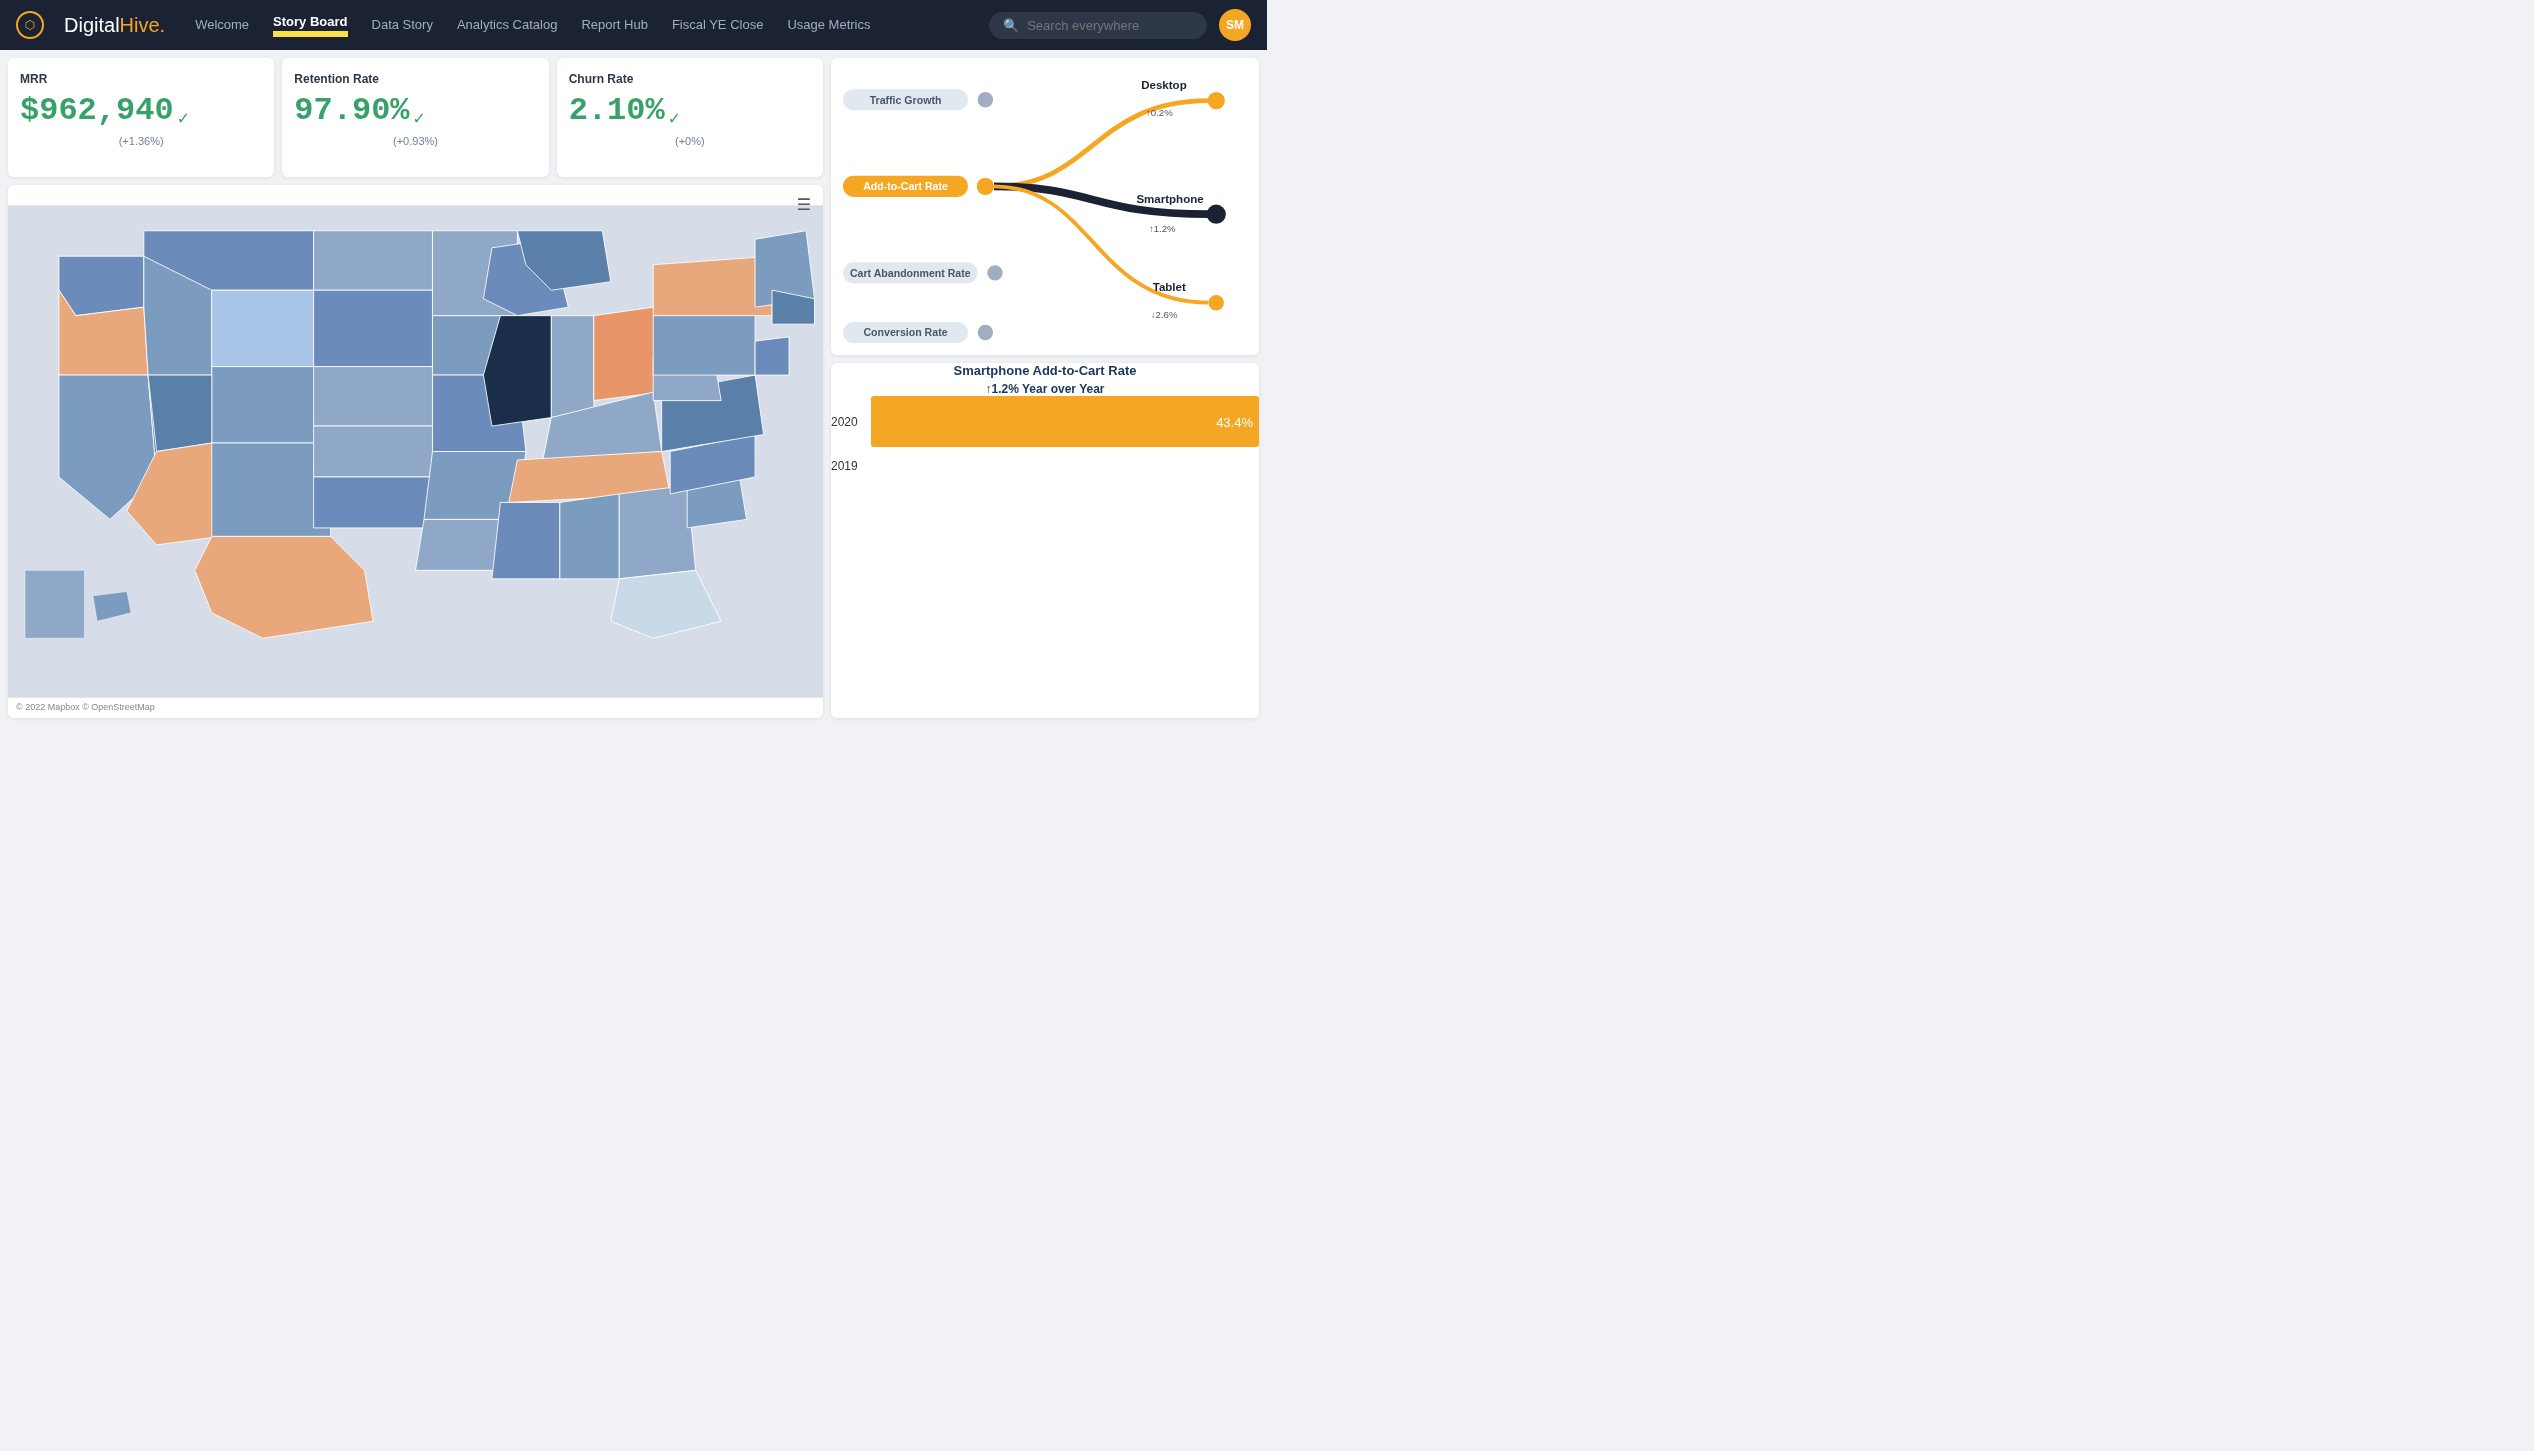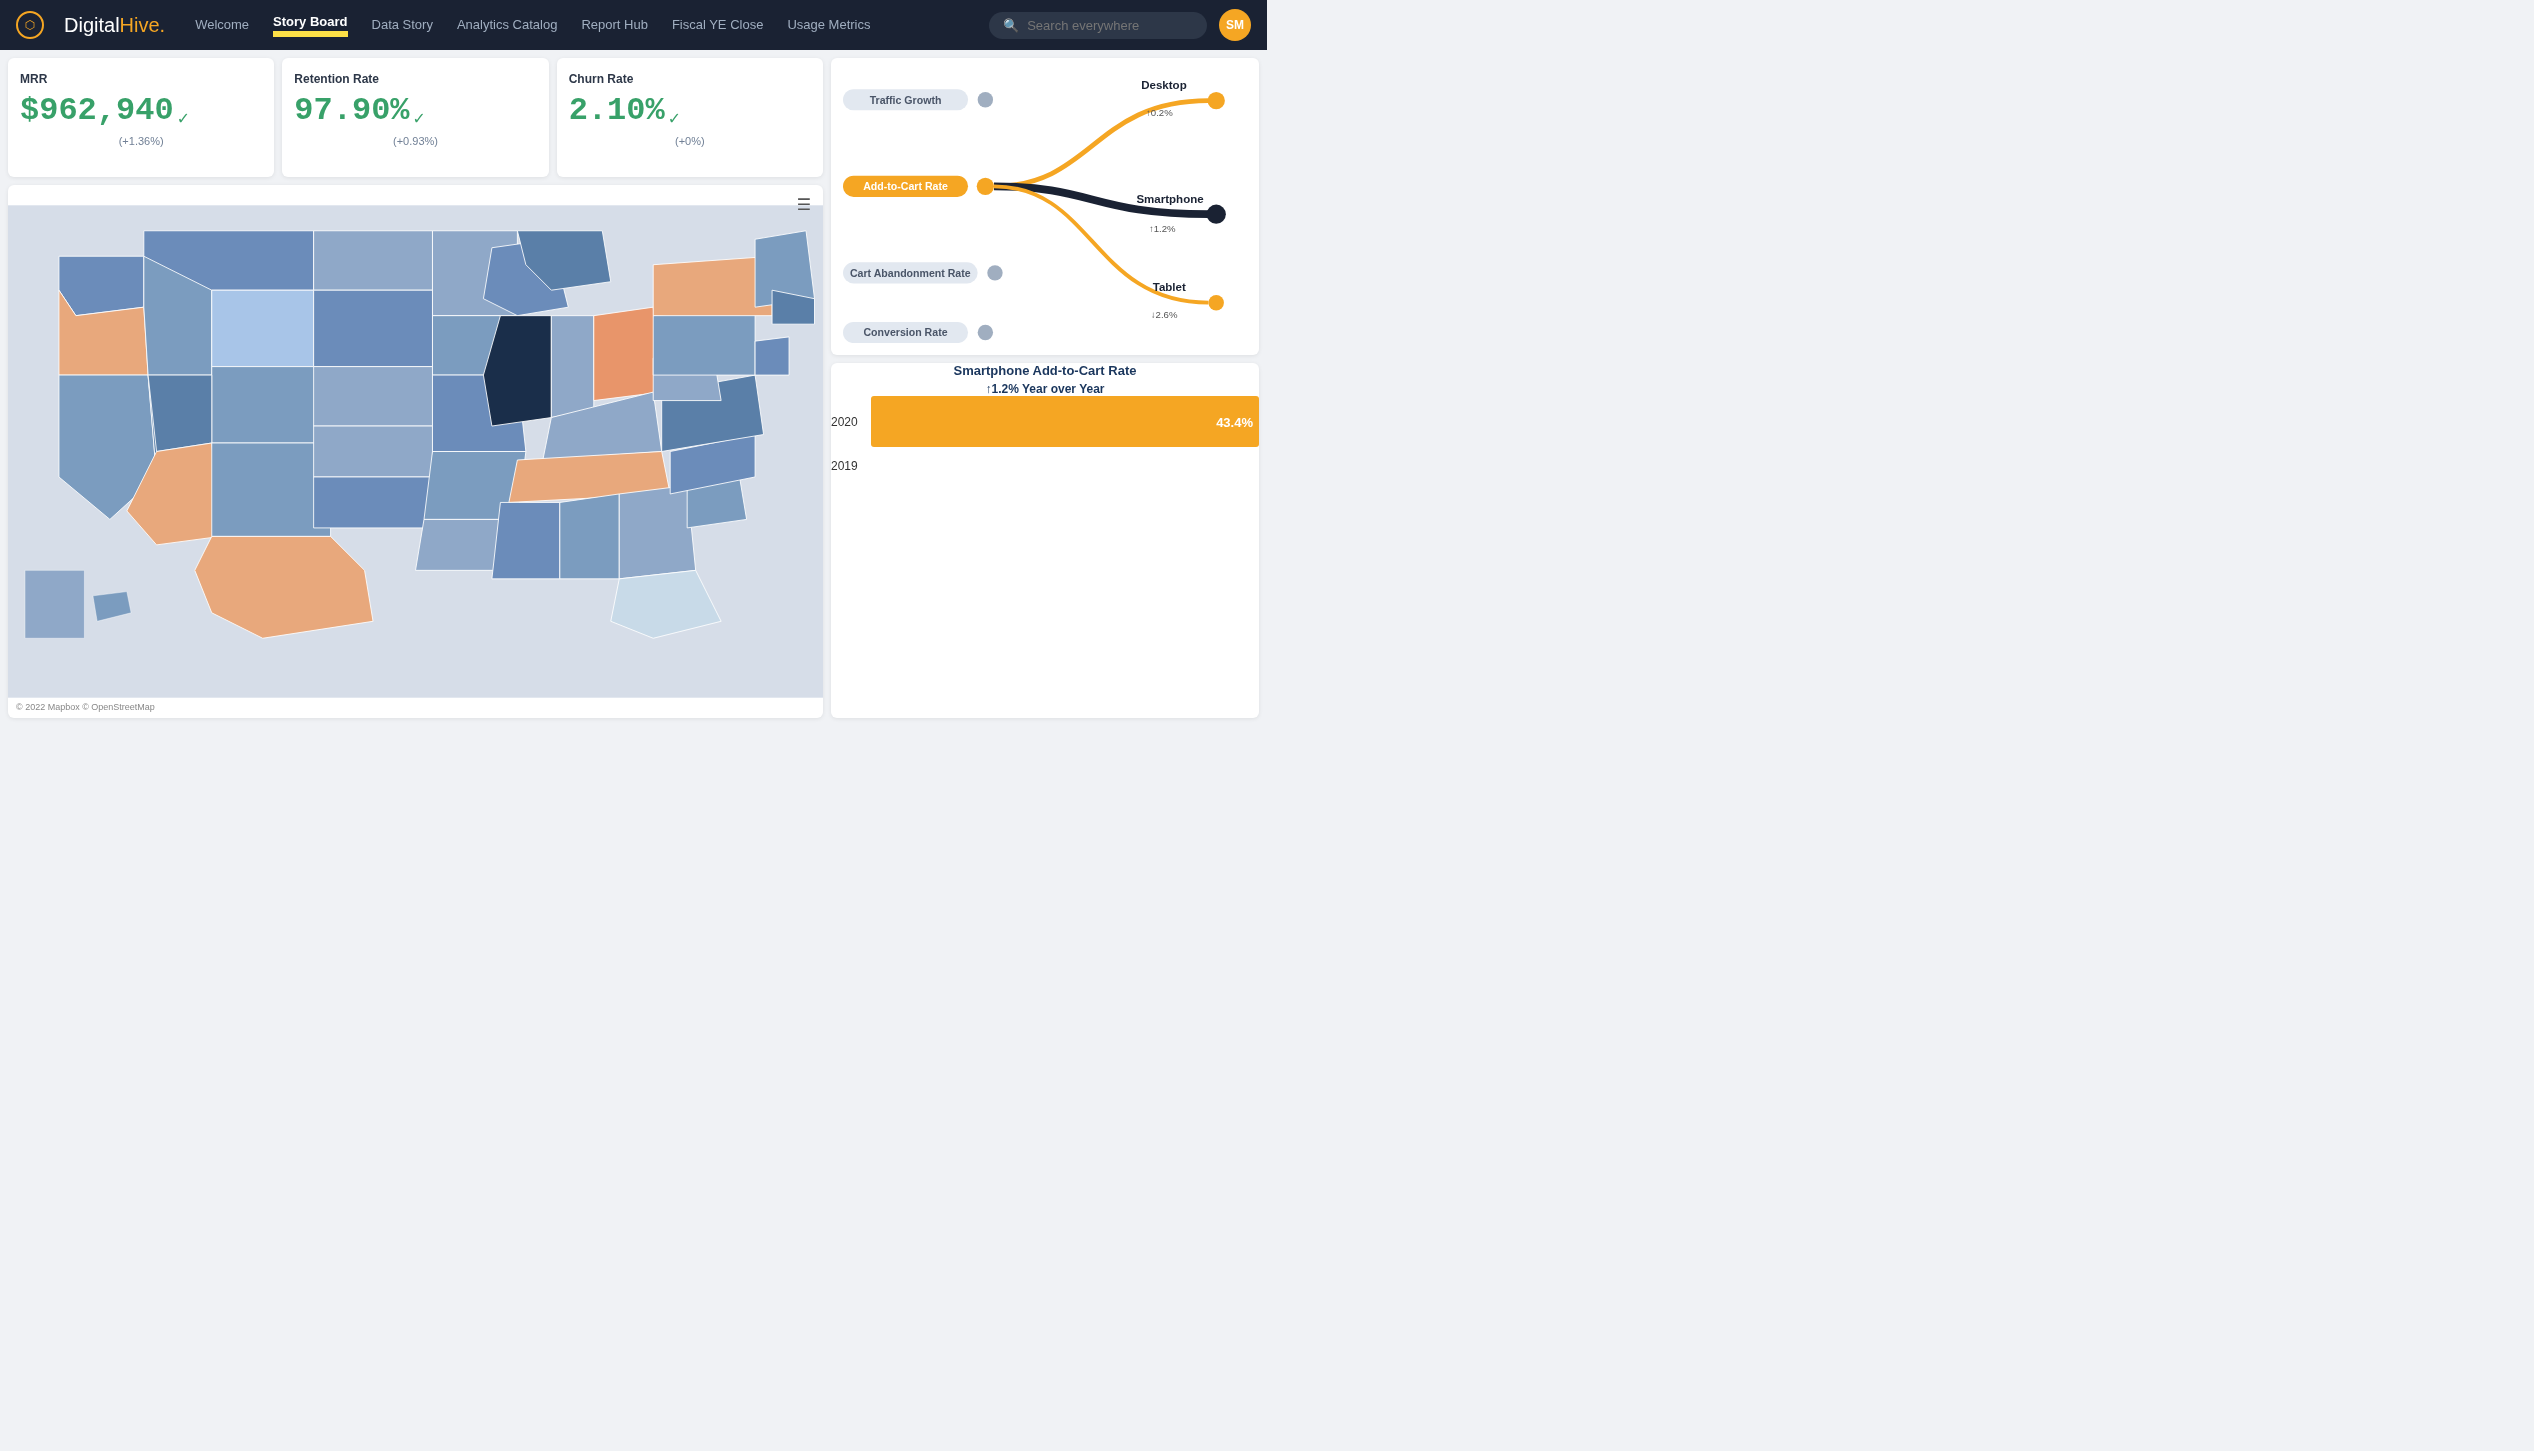--- a/index.html
+++ b/index.html
@@ -208,21 +208,21 @@
       height: 51px;
       border-radius: 3px;
       position: relative;
     }
     .bar-val {
       position: absolute;
       right: 6px;
       top: 50%;
       transform: translateY(-50%);
       font-size: 13px;
-      font-weight: 700;
+      font-weight: 400;
       color: white;
     }
   </style>
 </head>
 <body>
 
 <div class="header">
   <div class="logo-icon">⬡</div>
   <div class="logo-text">Digital<span>Hive.</span></div>
   <nav class="nav">

